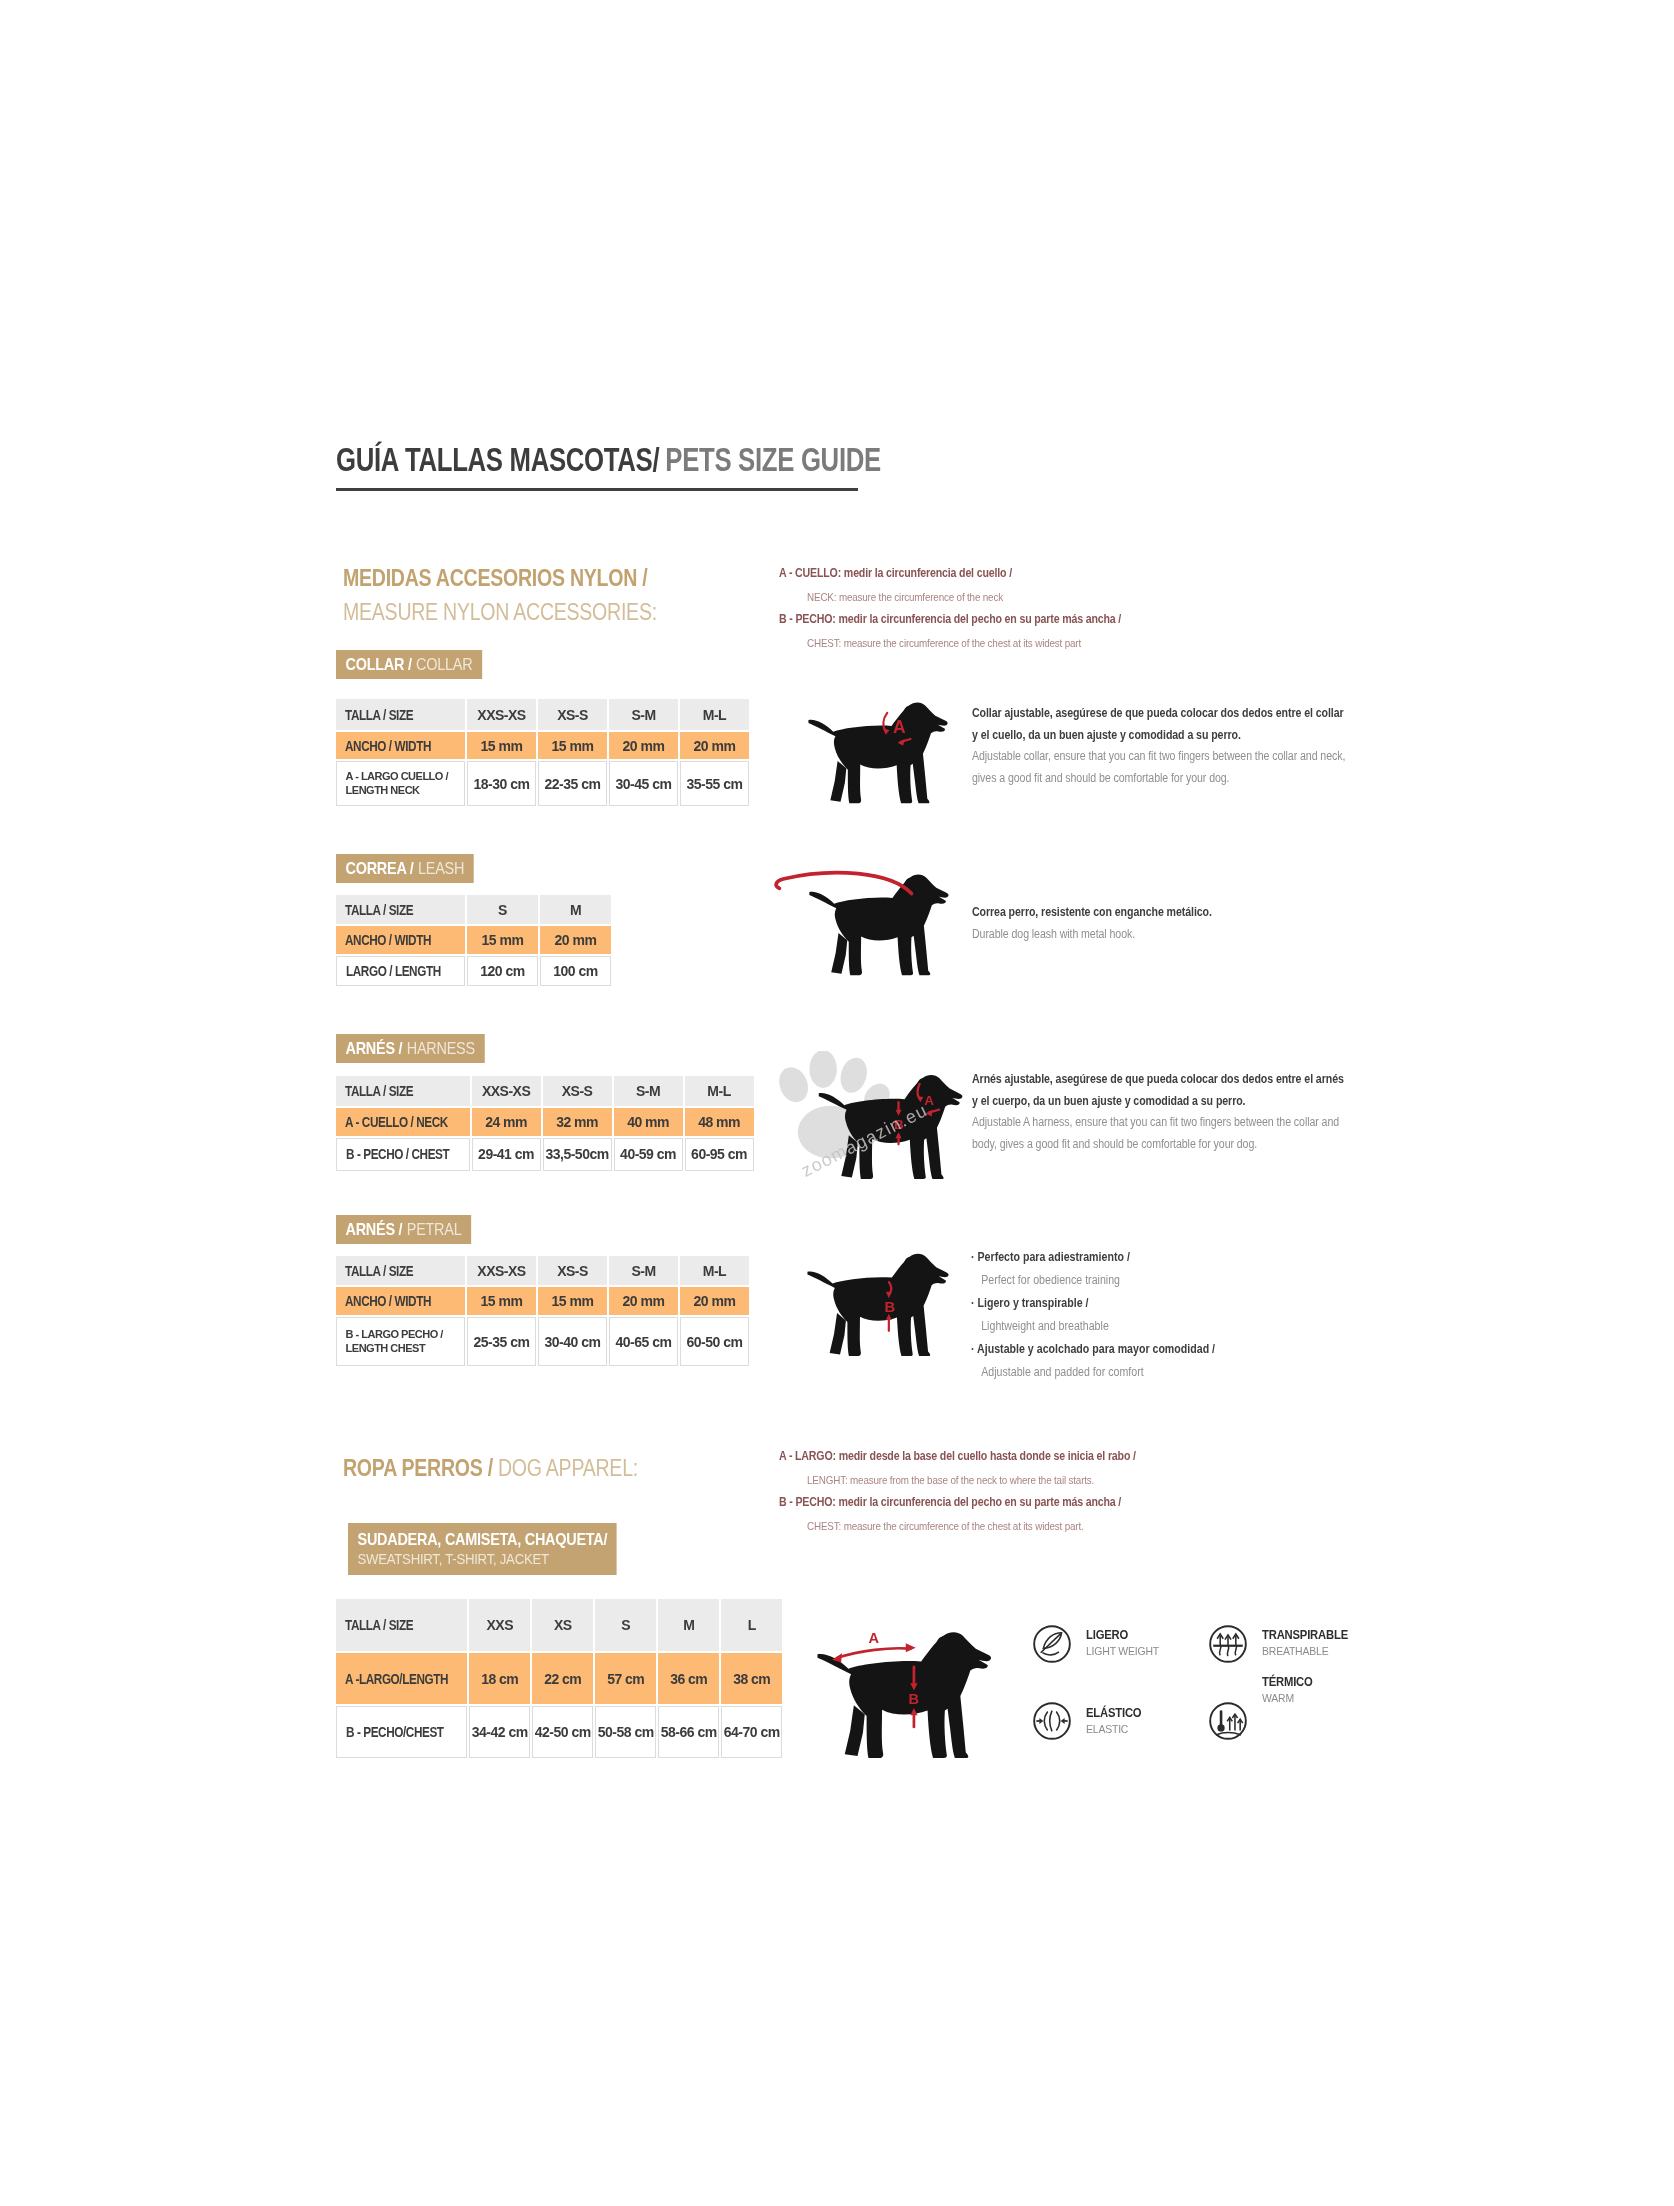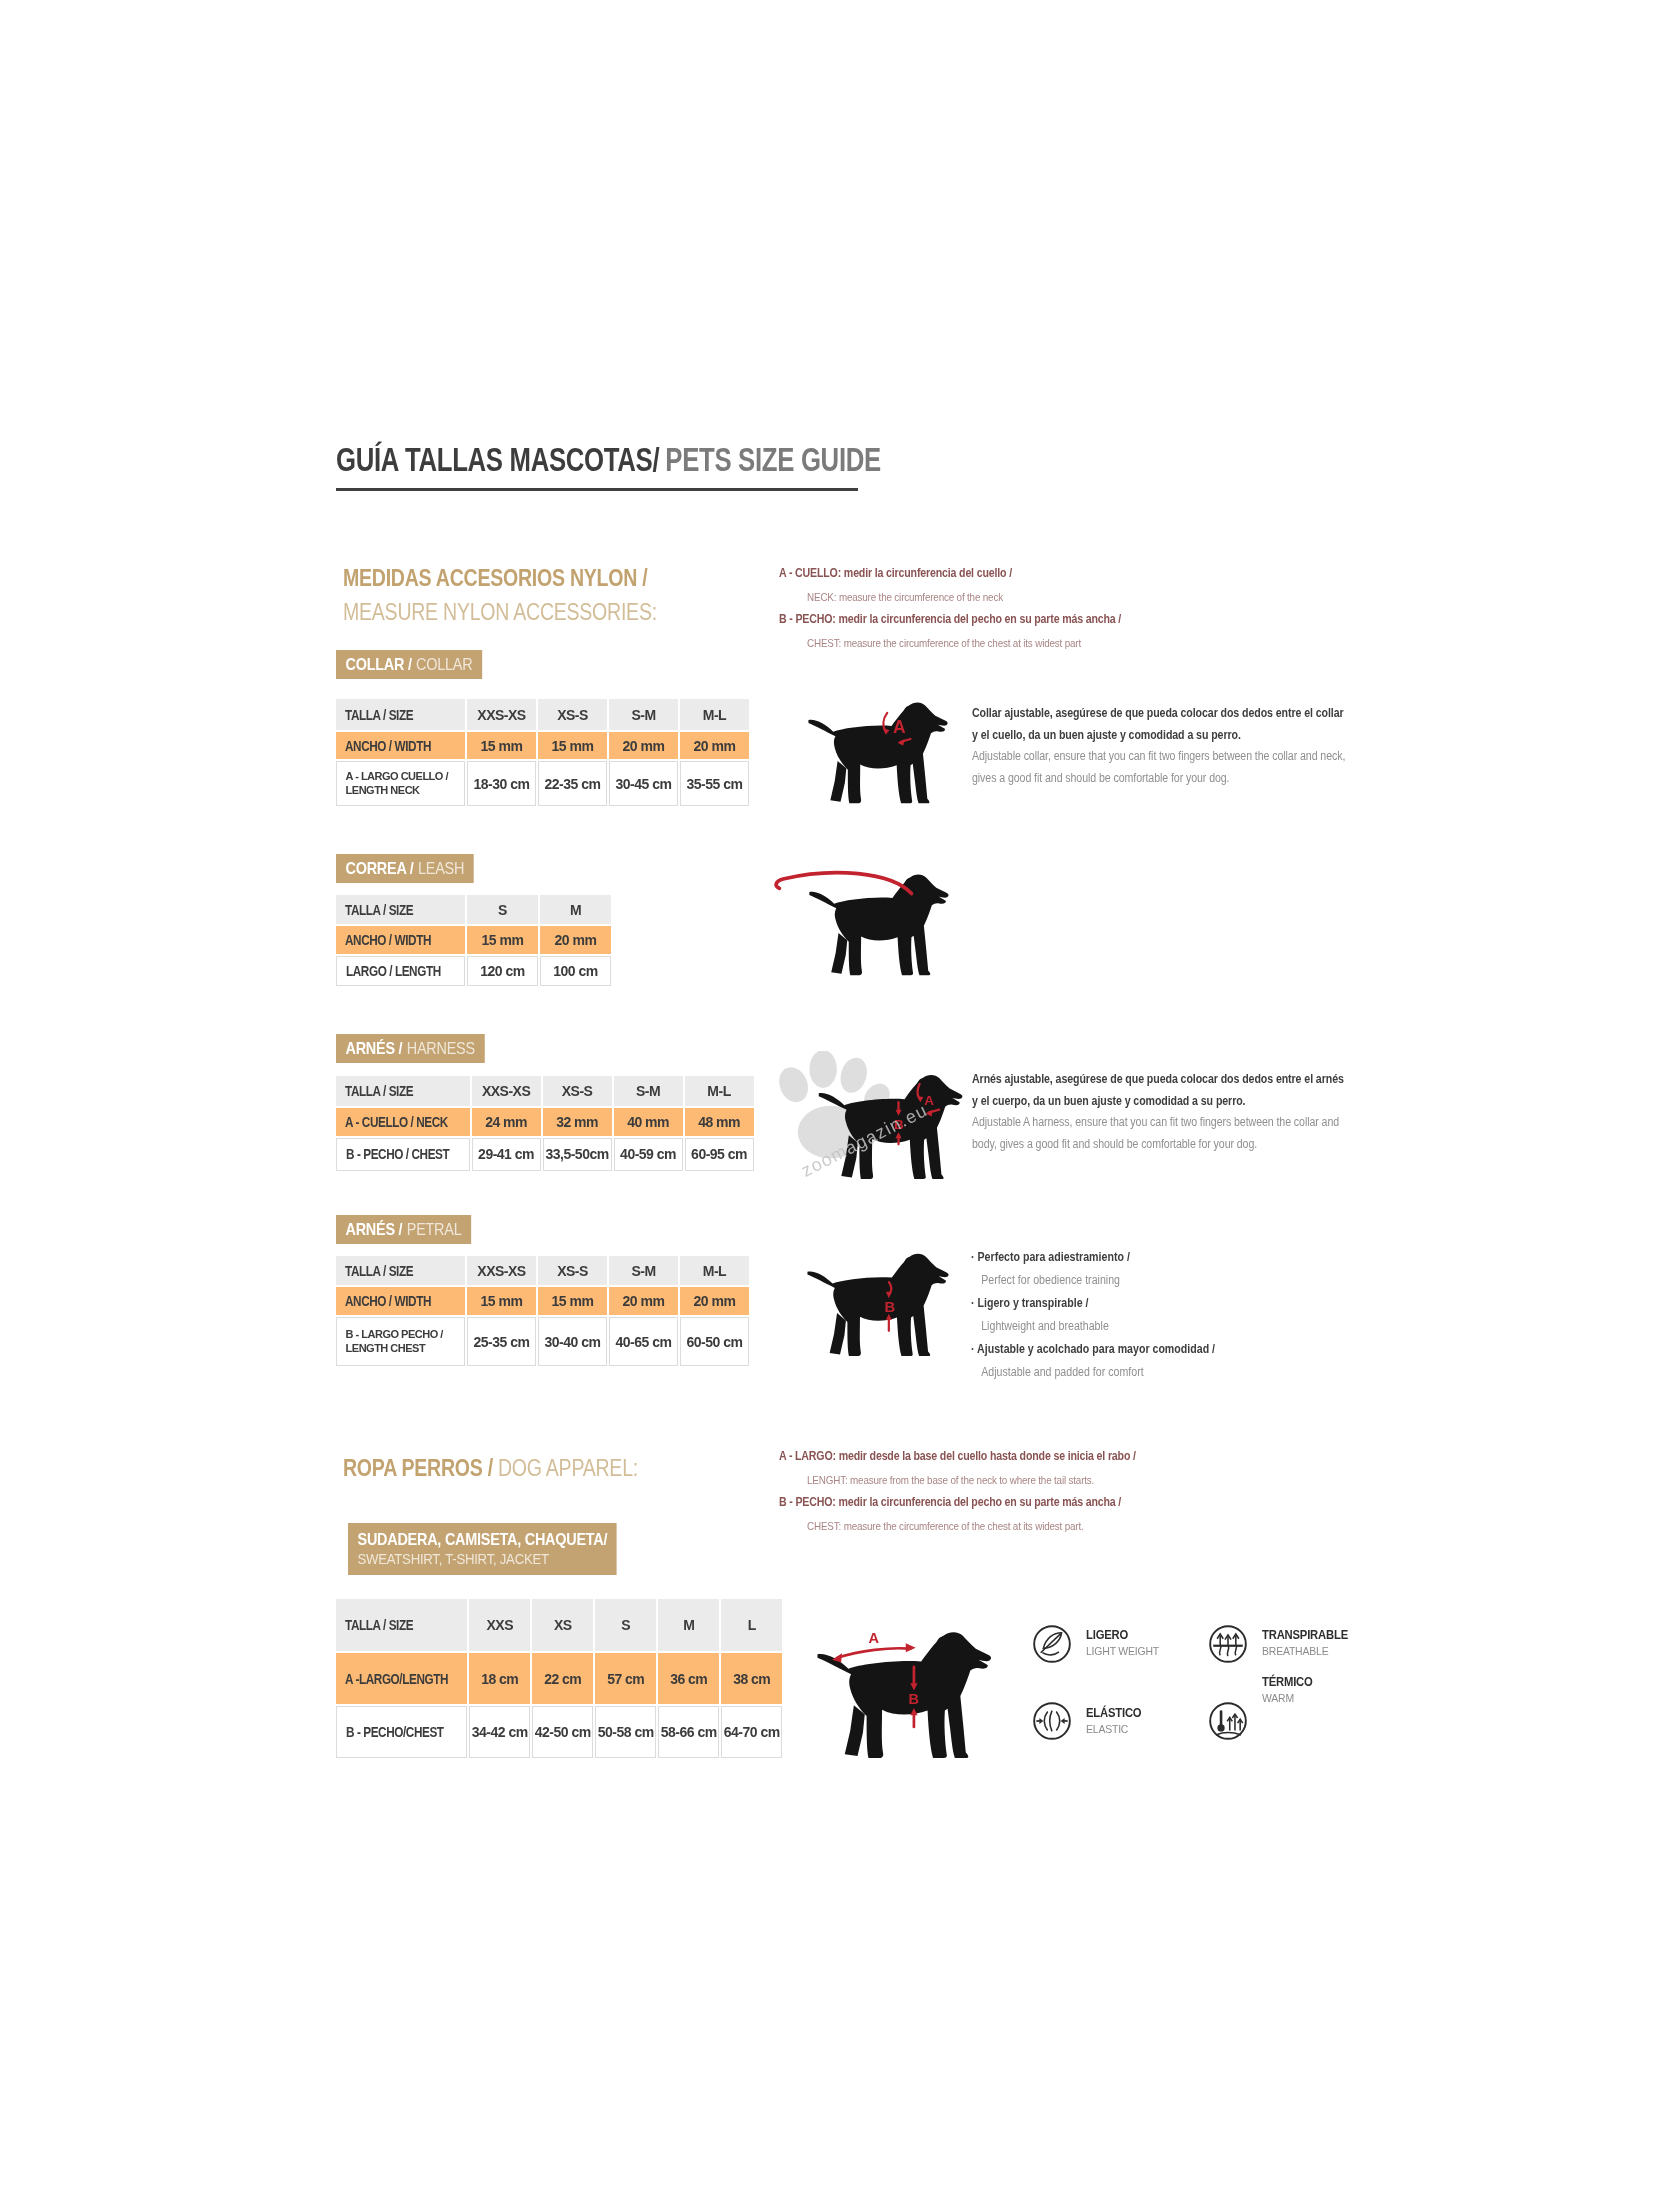--- a/index.html
+++ b/index.html
@@ -200,20 +200,26 @@
   </tbody>
     </table>
 
   <div class="abs" style="left:772px;top:860px">
     <svg class="dogsvg" width="179" height="124" viewBox="-45 0 245 170">
       <use href="#dogShape" fill="#141414"></use>
       <path d="M146,46 C118,16 38,10 -30,26 C-40,29 -43,35 -35,39" stroke="#c2232f" stroke-width="5" fill="none" stroke-linecap="round"></path>
     </svg>
   </div>
 
+  <div class="abs" style="left:972px;top:902px">
+    <div class="sq sq85 desc">
+      <span class="b">Correa perro, resistente con enganche metálico.</span>
+      <span class="l">Durable dog leash with metal hook.</span>
+    </div>
+  </div>
 
   <div class="abs" style="left:336px;top:1034px">
     <div class="sq sq85 badge"><span>ARNÉS /</span><span class="s">HARNESS</span></div>
   </div>
 
   <table class="sizes abs" style="left:334px;top:1074px">
     <colgroup>
         <col style="width:129px">
         <col style="width:69px">
         <col style="width:69px">

